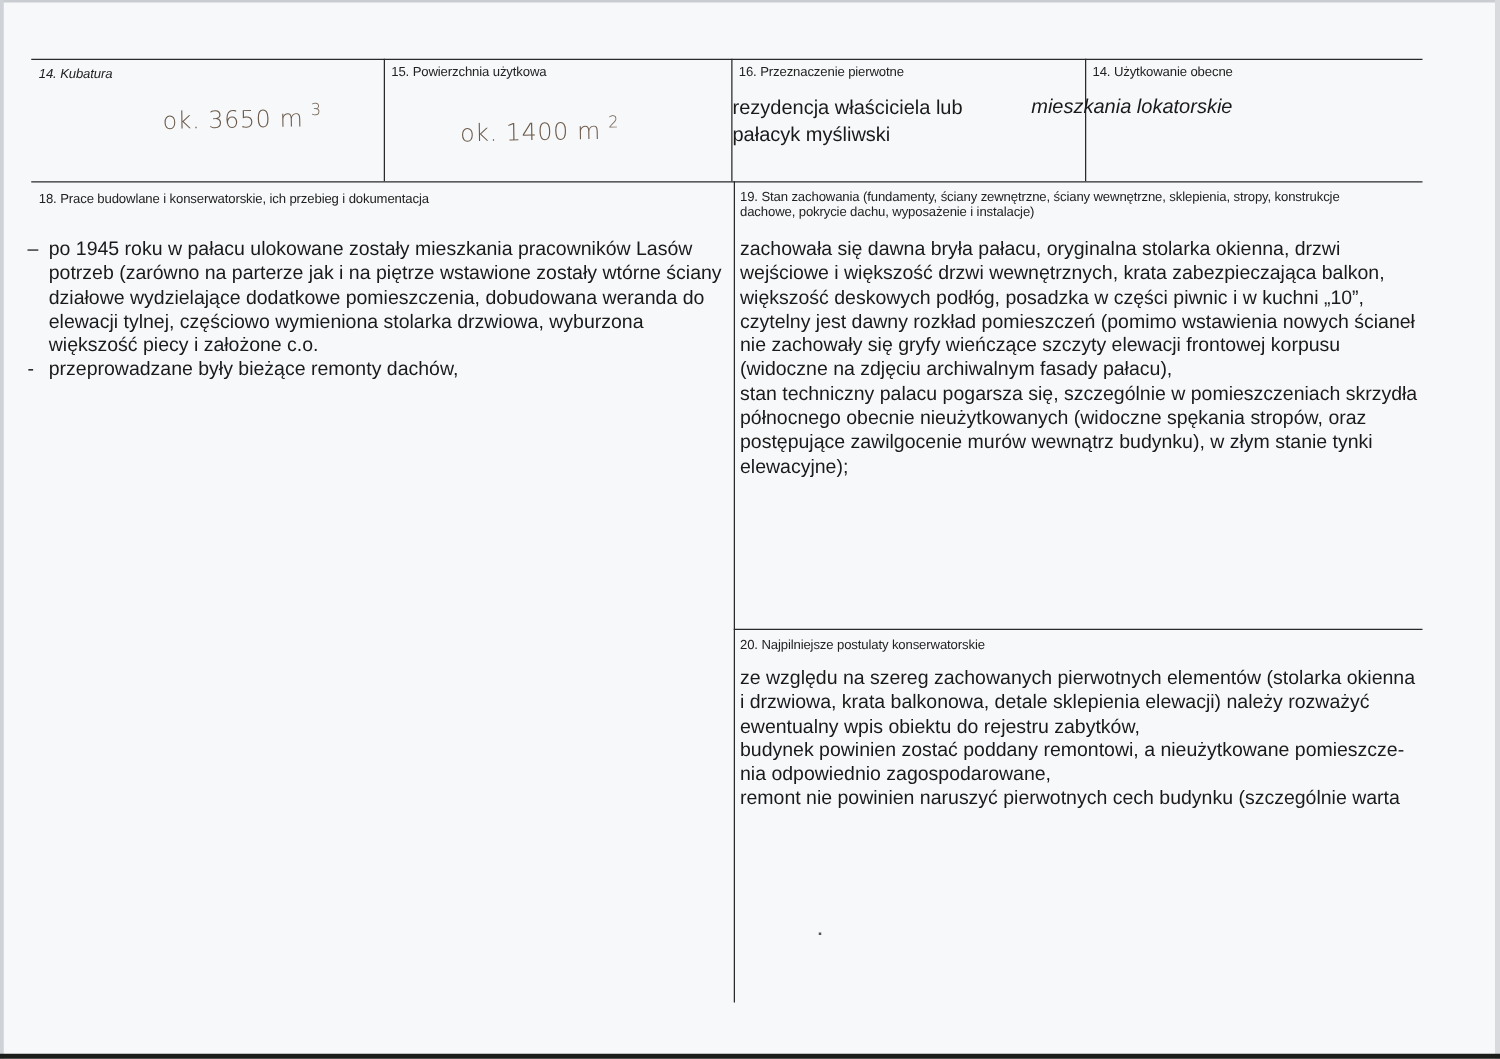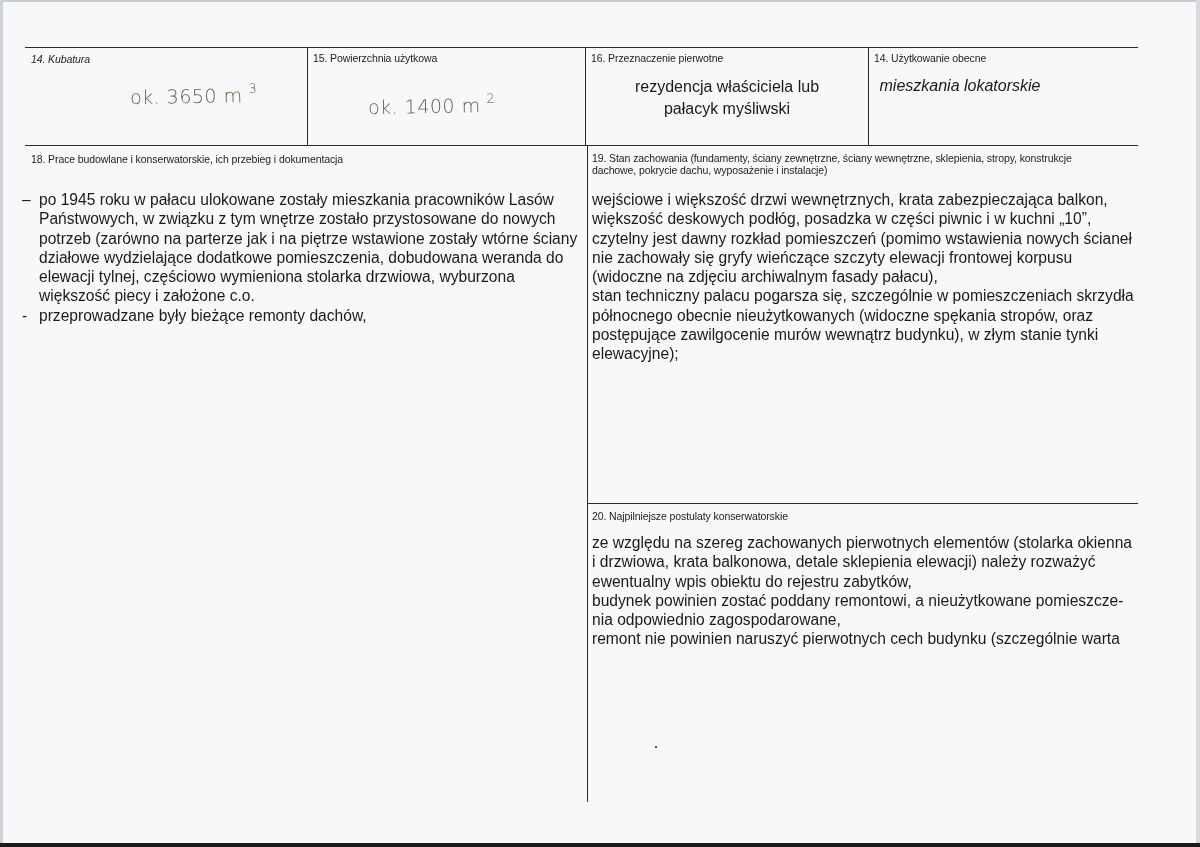--- a/index.html
+++ b/index.html
@@ -11,21 +11,21 @@
   }
   .page-shadow-left { position: absolute; left: 0; top: 0; width: 3px; height: 847px; background: #cfd2d6; }
   .page-shadow-right { position: absolute; right: 0; top: 0; width: 4px; height: 847px; background: #d8dadd; }
   .scan-bottom { position: absolute; left: 0; bottom: 0; width: 1200px; height: 4px; background: #1a1d1a; }
   .scan-top { position: absolute; left: 0; top: 0; width: 1200px; height: 2px; background: #c9ccd0; }
 
   .hline { position: absolute; height: 0; border-top: 1.5px solid #2a2a2c; }
   .vline { position: absolute; width: 0; border-left: 1.2px solid #2a2a2c; }
 
   .label { position: absolute; font-size: 10.5px; line-height: 12px; color: #222; letter-spacing: -0.1px; }
-  .value-center { position: absolute; text-align: center; font-size: 16px; line-height: 22px; color: #1a1a1a; }
+  .value-center { position: absolute; text-align: left; font-size: 16px; line-height: 22px; color: #1a1a1a; }
   .handwritten {
     position: absolute; font-family: "DejaVu Sans", sans-serif; font-weight: 200;
     font-size: 19px; color: #6b5a4a; letter-spacing: 0.5px; font-style: normal;
     transform: rotate(-1deg);
   }
   .handwritten sup { font-size: 13px; vertical-align: 9px; margin-left: 6px; }
 
   .body-text { position: absolute; font-size: 15.6px; line-height: 19.3px; color: #1a1a1a; white-space: nowrap; }
   .body-text .line { display: block; }
   .bullet-list { position: absolute; font-size: 15.6px; line-height: 19.3px; color: #1a1a1a; }
@@ -67,37 +67,37 @@
 </div>
 
 <div class="label" style="left:874px; top:52px;">14. Użytkowanie obecne</div>
 <div class="value-center" style="left:825px; top:75px; width:270px;font-style:italic;">mieszkania lokatorskie</div>
 
 <div class="label" style="left:31px; top:153px;">18. Prace budowlane i konserwatorskie, ich przebieg i dokumentacja</div>
 <div class="bullet-list" style="left:22px; top:190px;">
   <div class="bullet-item">
     <span class="dash">–</span>
     <span class="line">po 1945 roku w pałacu ulokowane zostały mieszkania pracowników Lasów</span>
-    <span class="line">Państwowych, w związku z tym wnętrze zostało przystosowane do nowych</span>
     <span class="line">potrzeb (zarówno na parterze jak i na piętrze wstawione zostały wtórne ściany</span>
     <span class="line">działowe wydzielające dodatkowe pomieszczenia, dobudowana weranda do</span>
     <span class="line">elewacji tylnej, częściowo wymieniona stolarka drzwiowa, wyburzona</span>
     <span class="line">większość piecy i założone c.o.</span>
   </div>
   <div class="bullet-item">
     <span class="dash">-</span>
     <span class="line">przeprowadzane były bieżące remonty dachów,</span>
   </div>
 </div>
 
 <div class="label" style="left:592px; top:152px;">
   <div>19. Stan zachowania (fundamenty, ściany zewnętrzne, ściany wewnętrzne, sklepienia, stropy, konstrukcje</div>
   <div>dachowe, pokrycie dachu, wyposażenie i instalacje)</div>
 </div>
 <div class="body-text" style="left:592px; top:190px;">
+  <span class="line">zachowała się dawna bryła pałacu, oryginalna stolarka okienna, drzwi</span>
   <span class="line">wejściowe i większość drzwi wewnętrznych, krata zabezpieczająca balkon,</span>
   <span class="line">większość deskowych podłóg, posadzka w części piwnic i w kuchni „10”,</span>
   <span class="line">czytelny jest dawny rozkład pomieszczeń (pomimo wstawienia nowych ścianeł</span>
   <span class="line">nie zachowały się gryfy wieńczące szczyty elewacji frontowej korpusu</span>
   <span class="line">(widoczne na zdjęciu archiwalnym fasady pałacu),</span>
   <span class="line">stan techniczny palacu pogarsza się, szczególnie w pomieszczeniach skrzydła</span>
   <span class="line">północnego obecnie nieużytkowanych (widoczne spękania stropów, oraz</span>
   <span class="line">postępujące zawilgocenie murów wewnątrz budynku), w złym stanie tynki</span>
   <span class="line">elewacyjne);</span>
 </div>

